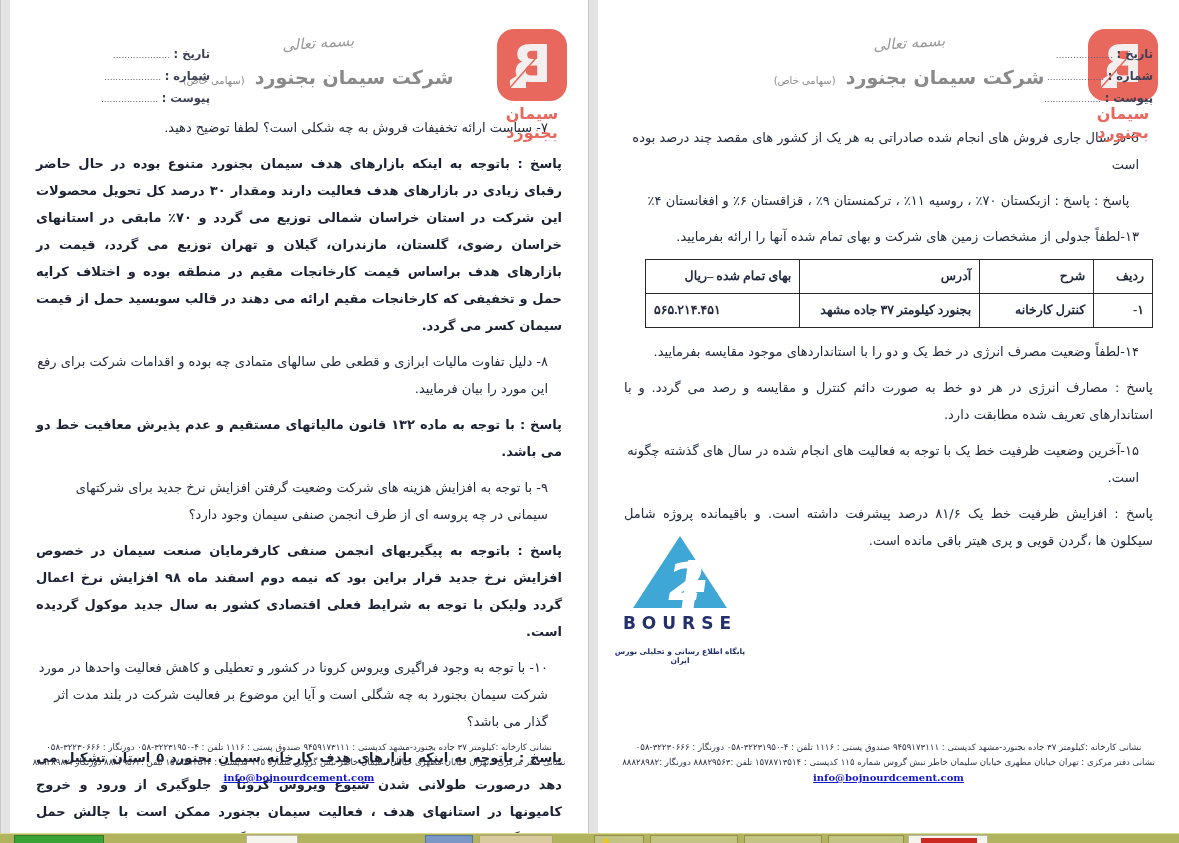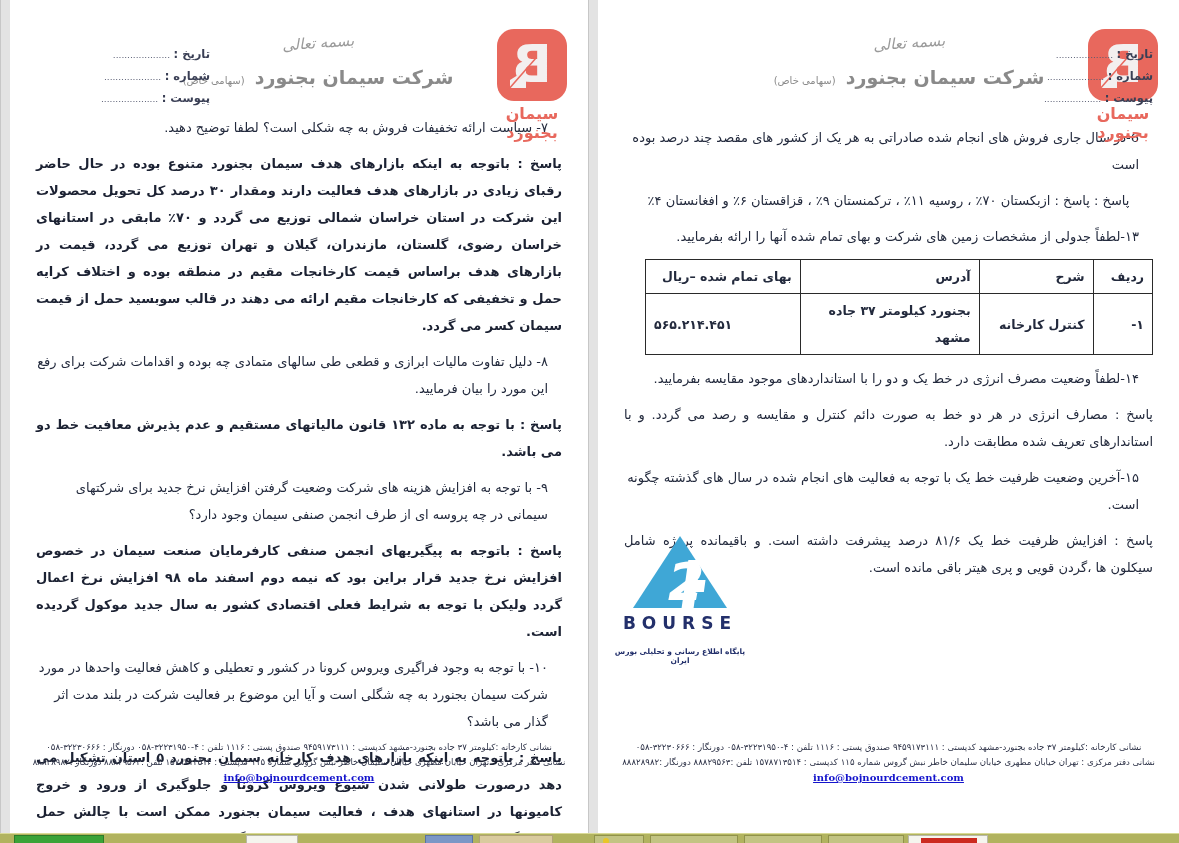--- a/index.html
+++ b/index.html
@@ -30,21 +30,21 @@
 
   
   .body-text{padding:6px 26px 0 26px;font-size:13px;line-height:27px;}
   .blk{margin:0 0 9px 0;}
   .q{text-align:right;padding-right:14px;}
   .a{text-align:justify;}
   .a.bold{font-weight:bold;color:#1c2233;}
 
   
   .land-table{border-collapse:collapse;margin:8px 0 10px 4px;width:508px;direction:rtl;}
-  .land-table th,.land-table td{border:1.6px solid #2a2a2a;font-size:12.5px;padding:3px 8px;height:22px;}
+  .land-table th,.land-table td{border:1.6px solid #2a2a2a;font-size:12.5px;padding:3px 8px;height:22px;font-family:Liberation Serif, serif;}
   .land-table th{font-weight:bold;text-align:right;}
   .land-table td{font-weight:bold;}
   .col-radif{width:44px;}
   .col-sharh{width:106px;}
   .col-addr{width:182px;}
   .col-price{width:148px;}
   .cell-num{text-align:right;}
   .cell-price{text-align:left;direction:ltr;}
 
   

